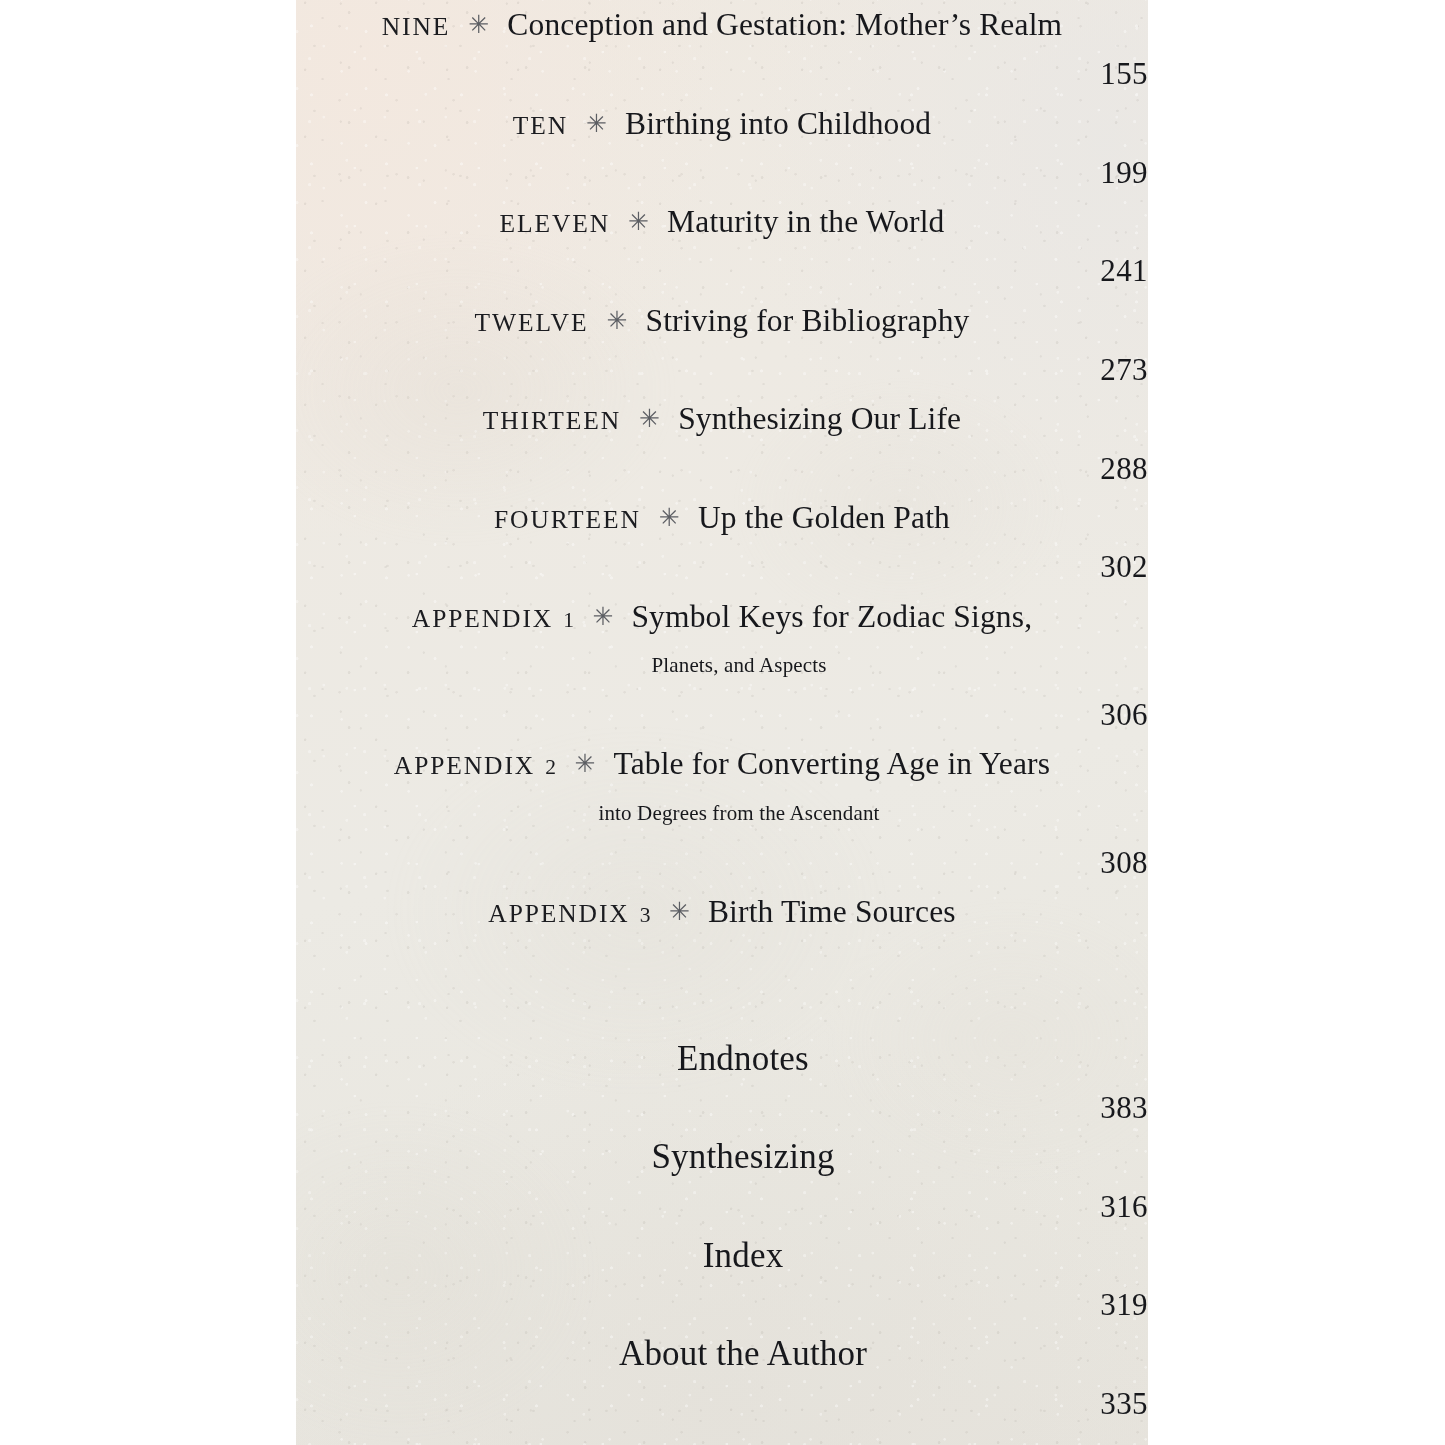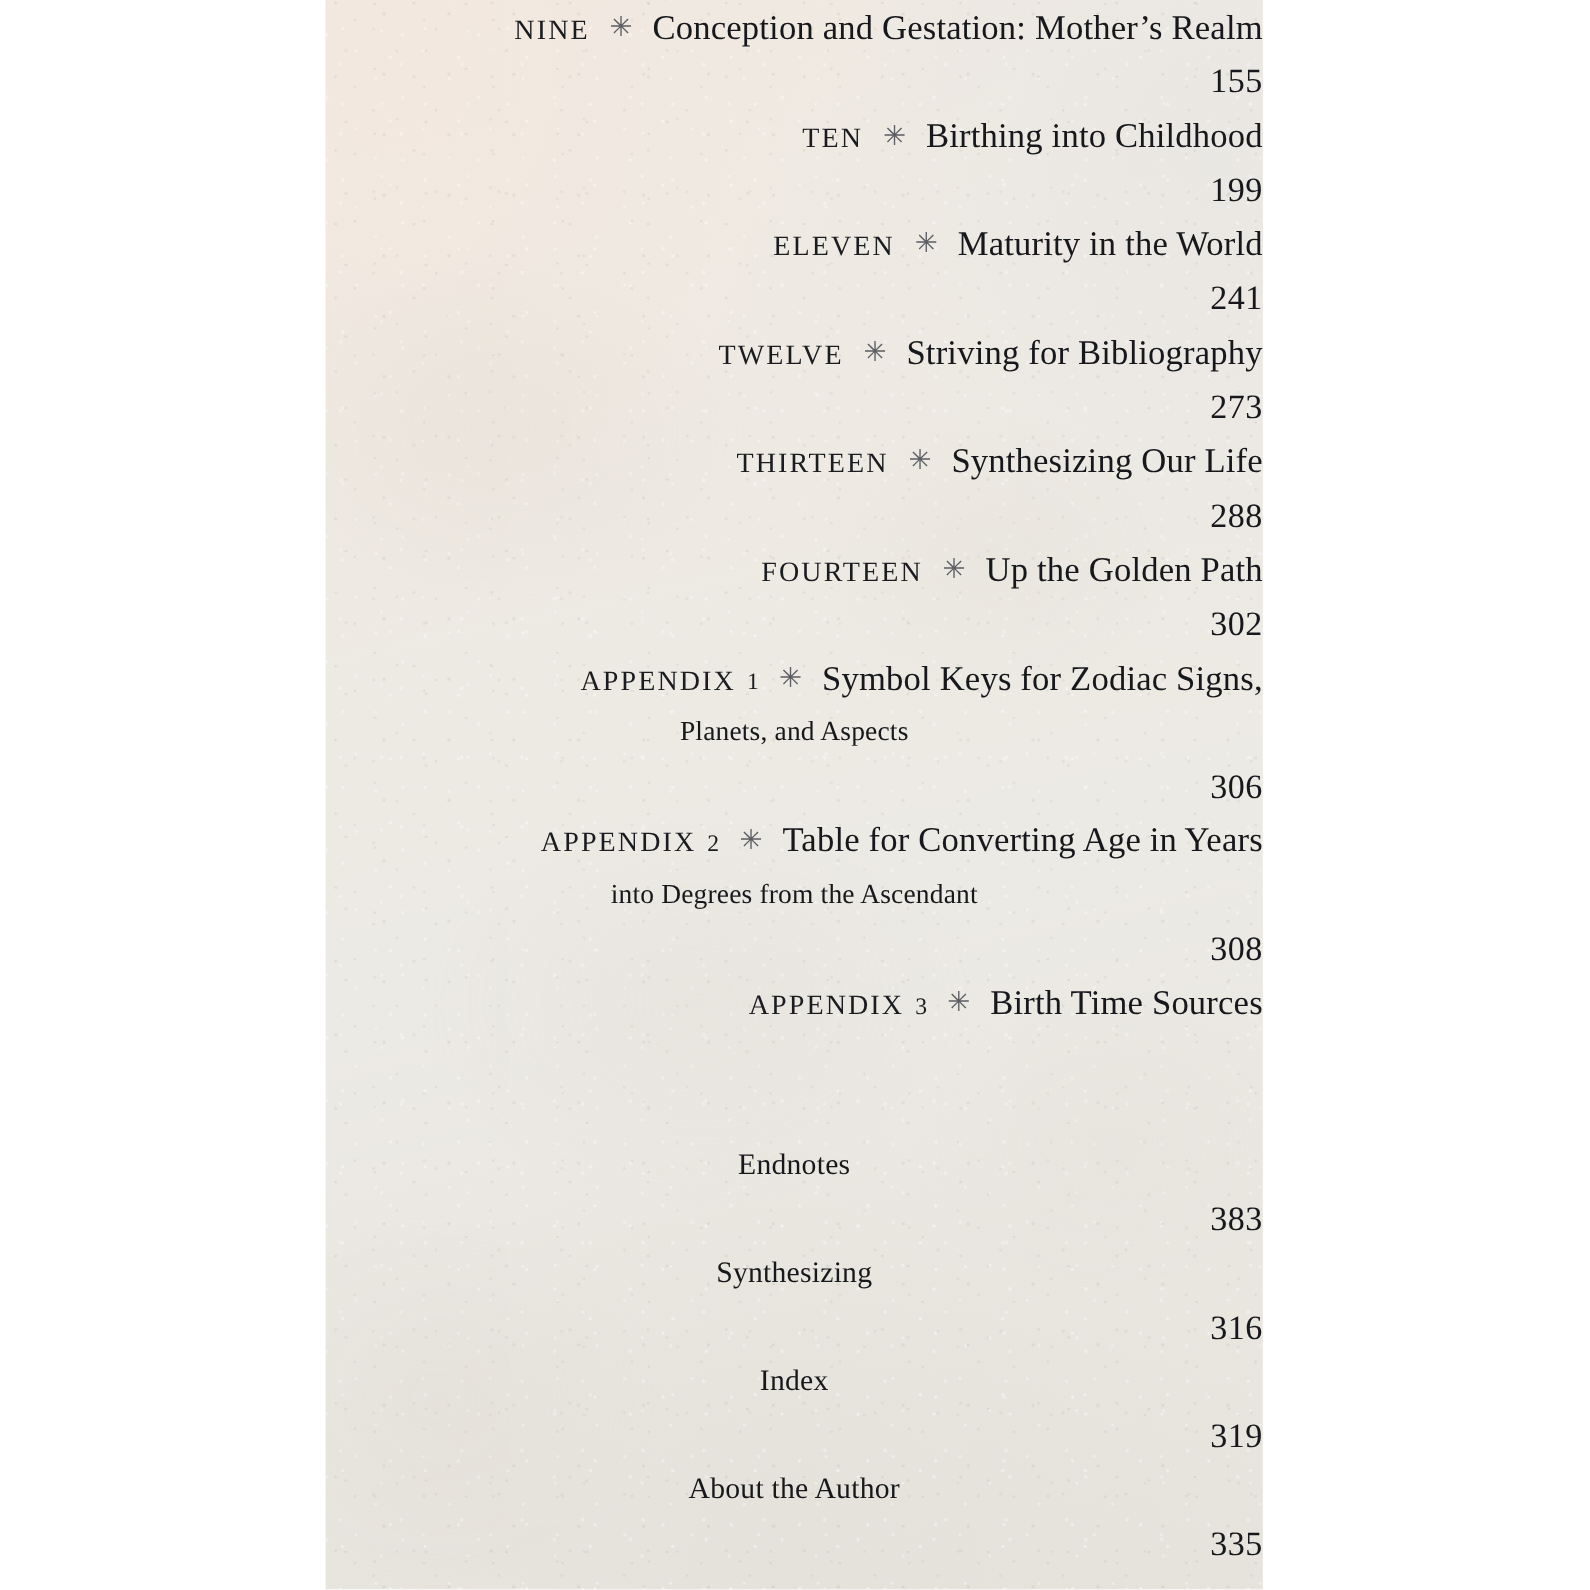--- a/index.html
+++ b/index.html
@@ -94,21 +94,20 @@
     height: 49.3px;
     line-height: 49.3px;
     white-space: nowrap;
     text-align: center;
   }
 
   
   .entry-head {
     font-size: 31.5px;
     letter-spacing: 0.1px;
-    text-align: right;
   }
 
   
   .chapnum {
     font-size: 25.5px;
     letter-spacing: 1.9px;
     text-transform: uppercase;
     font-variant: small-caps;
     color: #1b1c20;
   }
@@ -129,38 +128,40 @@
     margin: 0 3px;
   }
 
   .title {
     font-size: 31.5px;
     letter-spacing: 0.15px;
   }
 
   
   .cont {
-    font-size: 25px;
+    font-size: 21px;
     letter-spacing: 0.15px;
+    padding-left: 17px;
   }
 
   .pagenum {
     font-size: 31px;
     letter-spacing: 0.4px;
     text-align: right;
   }
 
   
   .gap {
     height: 97px;
   }
 
   .backmatter-title {
-    font-size: 27px;
+    font-size: 35px;
     letter-spacing: 0.2px;
+    margin-left: 21px;
   }
 
   .sp { display: inline-block; width: 10px; }
   .sp-wide { display: inline-block; width: 15px; }
 </style>
 </head>
 <body>
 
 <div id="page-frame">
 

